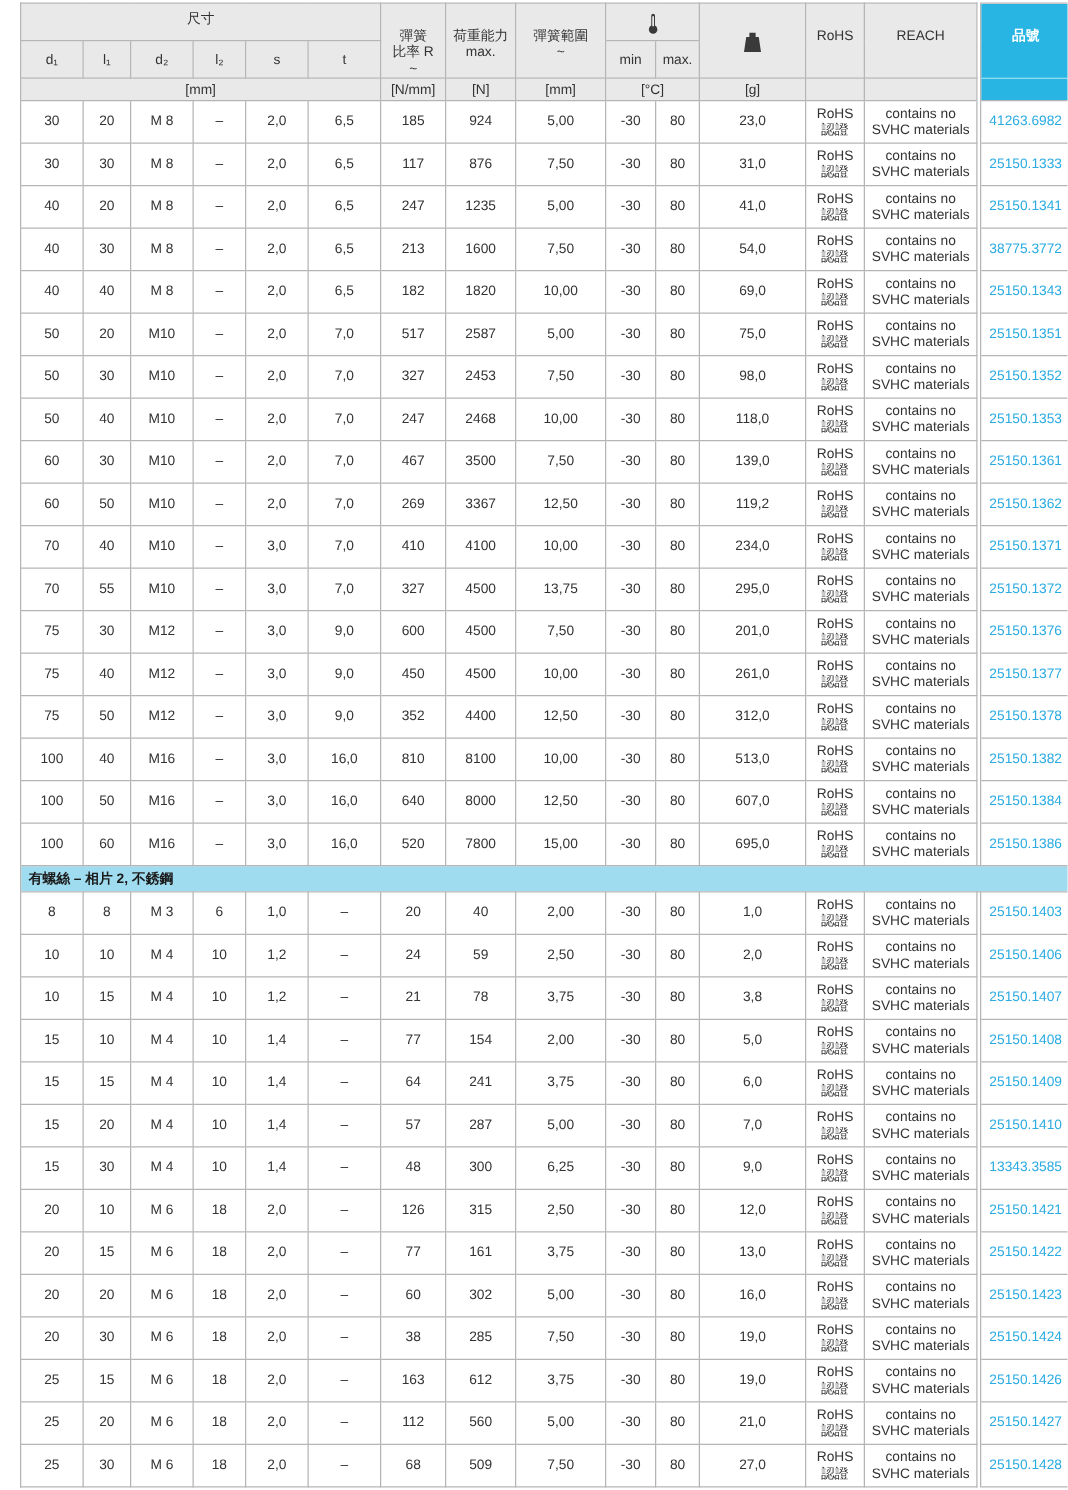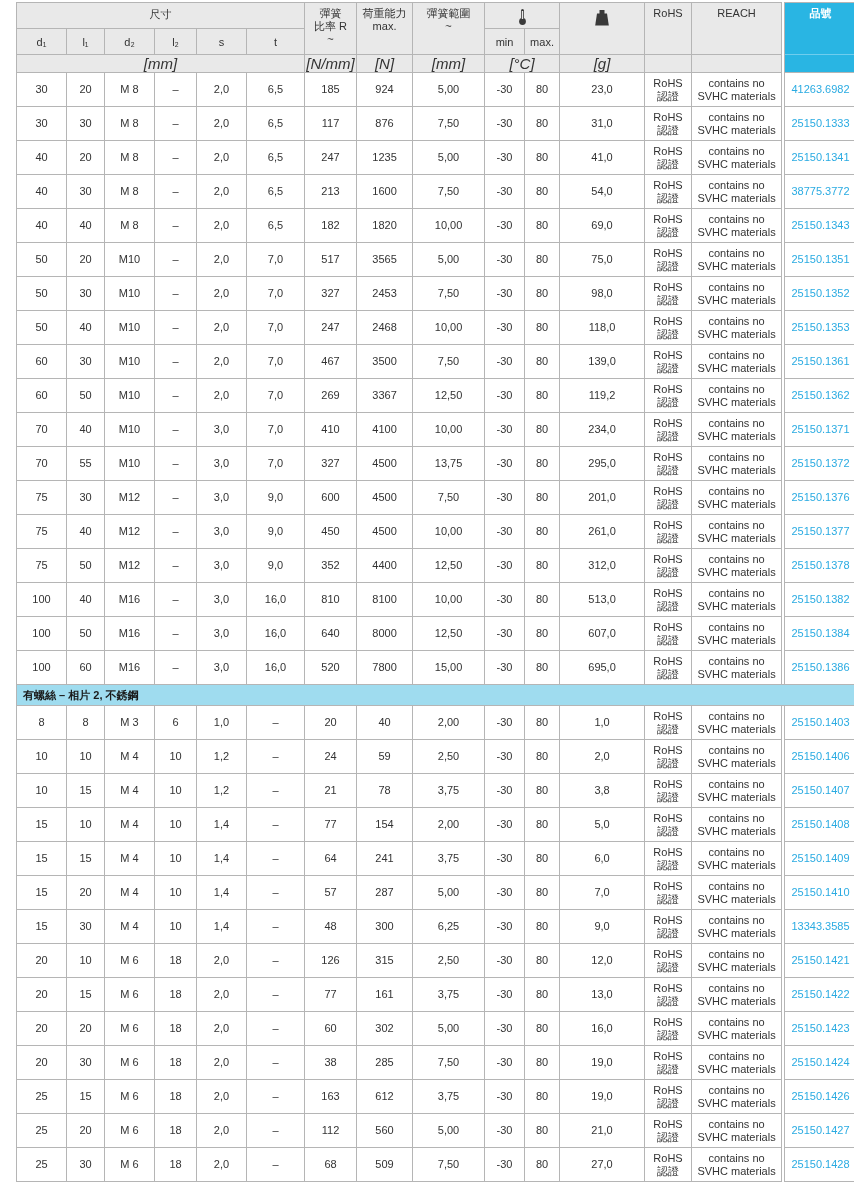--- a/index.html
+++ b/index.html
@@ -9,22 +9,22 @@
     --accent:#29b5e3; --sep:#9fdcef; --link:#2aabe2;
     --hbg:#e9e9e9; --bd:#b5b5b5;
   }
   table{border-collapse:collapse;table-layout:fixed;
         position:absolute;left:16px;top:2px;width:840px;}
   th,td{border:1px solid var(--bd);padding:0;font-weight:normal;
         text-align:center;font-size:11px;color:#333;overflow:hidden;}
   thead th{background:var(--hbg);}
   tr.hA th{height:21px;}
   tr.hB th{height:25px;margin-left:44px;}
-  tr.hC th{height:17px;font-size:15px;font-style:italic;}
-  .topcell{vertical-align:top;padding-top:4px;line-height:13px;}
+  tr.hC th{height:17px;font-size:11px;}
+  .topcell{vertical-align:top;padding-top:20px;line-height:13px;}
   .grouphead{vertical-align:top;padding-top:4px;}
   .part-h{background:var(--accent);color:#fff;font-weight:bold;
           border-bottom:1px solid #6fcdee;}
   .part-u{background:var(--accent);border-top:1px solid #6fcdee;}
   .gutter{background:#fff;border-top:none;border-bottom:none;width:3px;padding:0;}
   tbody td{height:33px;line-height:13px;}
   td.part{color:var(--link);}
   tr.seprow td{background:var(--sep);text-align:left;padding-left:6px;
                font-weight:bold;color:#1a1a1a;height:20px;}
   .icon-cell svg{display:block;margin:3px auto 0 auto;}
@@ -233,21 +233,21 @@
         <td class="part">25150.1343</td>
       </tr>
       <tr>
         <td>50</td>
         <td>20</td>
         <td>M10</td>
         <td>–</td>
         <td>2,0</td>
         <td>7,0</td>
         <td>517</td>
-        <td>3565</td>
+        <td>2587</td>
         <td>5,00</td>
         <td>-30</td>
         <td>80</td>
         <td>75,0</td>
         <td>
           <div>RoHS</div>
           <div>認證</div>
         </td>
         <td>
           <div>contains no</div>

